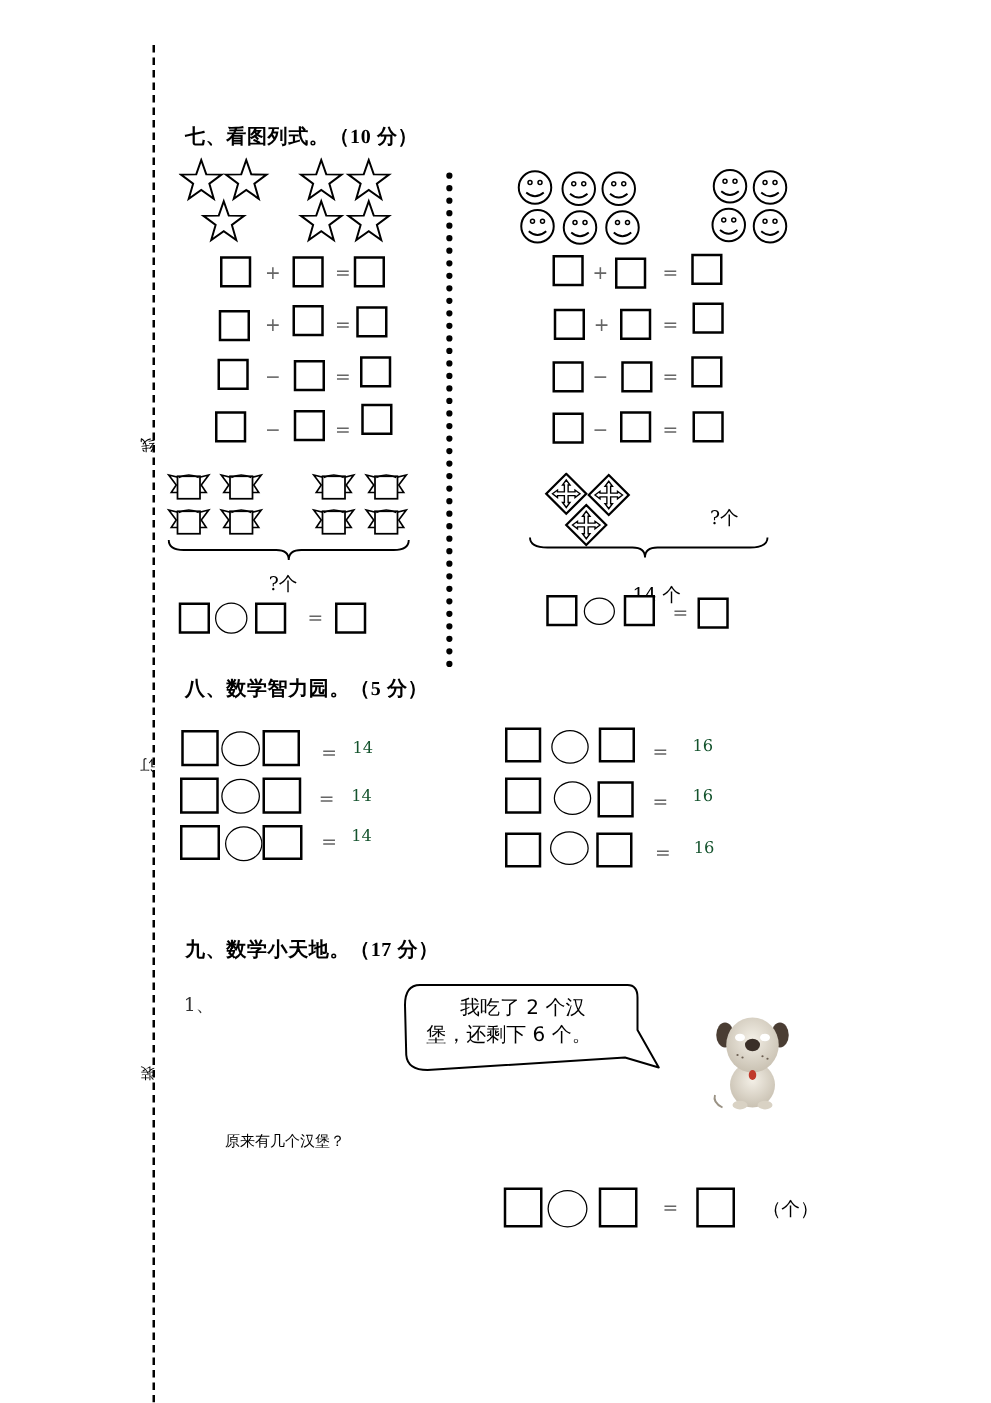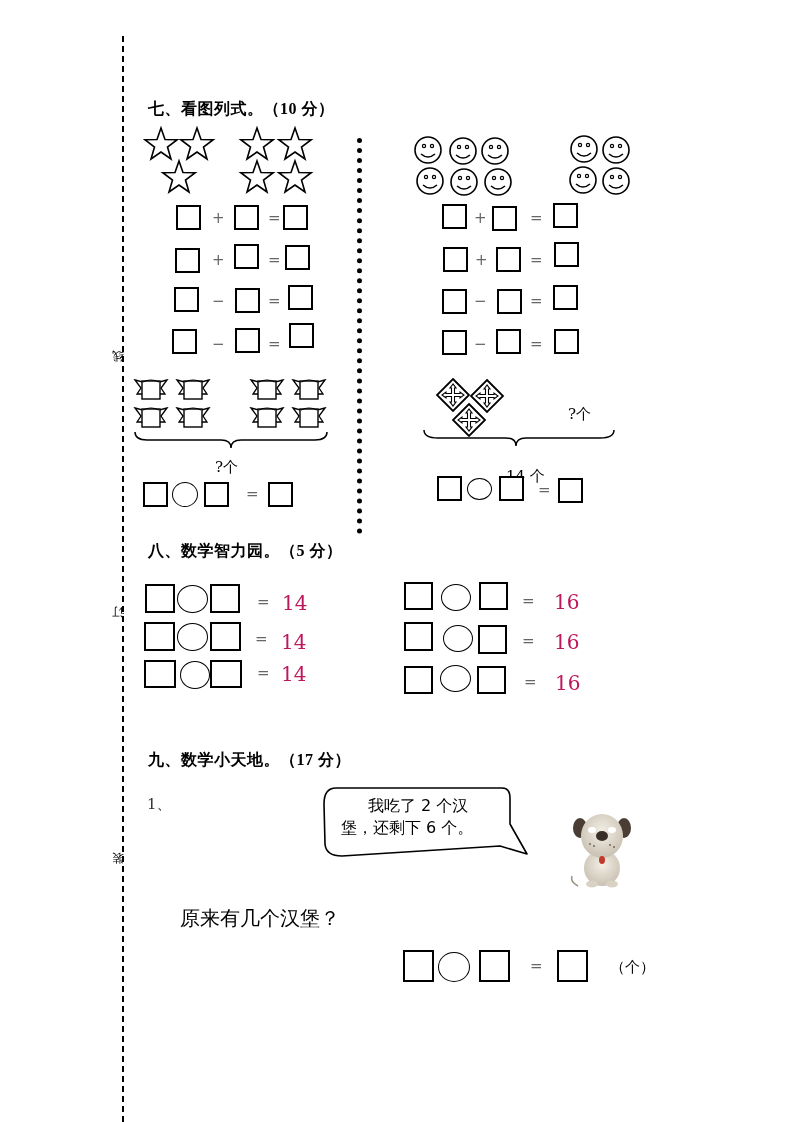--- a/index.html
+++ b/index.html
@@ -28,21 +28,21 @@
       position: absolute; border: 2px solid #000; background: #fff;
     }
     .oval {
       position: absolute; border: 1.5px solid #000; border-radius: 50%; background: #fff;
     }
     .op {
       position: absolute; font-family: "DejaVu Sans", sans-serif; color: #666; font-size: 15px;
       line-height: 16px;
     }
     .num {
-      position: absolute; font-family: "DejaVu Serif", serif; font-size: 20px; color: #be185d;
+      position: absolute; font-family: "DejaVu Serif", serif; font-size: 13px; color: #14532d;
     }
     .dotted-divider {
       position: absolute; left: 357px; top: 138px; height: 396px; width: 0;
       border-left: 5px dotted #000;
     }
     .txt { position: absolute; font-family: "DejaVu Sans", sans-serif; font-size: 15px; }
     .serif { font-family: "DejaVu Serif", serif; }
   </style>
 </head>
 <body>
@@ -328,21 +328,21 @@
   <ellipse cx="24" cy="22" rx="4" ry="3" fill="#fff"></ellipse>
   <ellipse cx="44" cy="22" rx="4" ry="3" fill="#fff"></ellipse>
   <ellipse cx="34" cy="28" rx="6" ry="5" fill="#3a2f28"></ellipse>
   <circle cx="22" cy="36" r="0.9" fill="#6b5e51"></circle>
   <circle cx="26" cy="38" r="0.9" fill="#6b5e51"></circle>
   <circle cx="42" cy="37" r="0.9" fill="#6b5e51"></circle>
   <circle cx="46" cy="39" r="0.9" fill="#6b5e51"></circle>
   <ellipse cx="34" cy="52" rx="3" ry="4" fill="#c0392b"></ellipse>
 </svg>
 
-<div class="txt" style="left:180px; top:905px; font-size:20px;">原来有几个汉堡？</div>
+<div class="txt" style="left:180px; top:905px; font-size:12px;">原来有几个汉堡？</div>
 
 <div>
   <div class="box" style="left:403px; top:950px; width:31px; height:32px;"></div>
   <div class="oval" style="left:438px; top:952px; width:32px; height:30px;"></div>
   <div class="box" style="left:479px; top:950px; width:31px; height:32px;"></div>
   <div class="op" style="left:530px; top:958px;">=</div>
   <div class="box" style="left:557px; top:950px; width:31px; height:32px;"></div>
   <div class="txt" style="left:610px; top:958px; font-size:15px;">（个）</div>
 </div>
 

